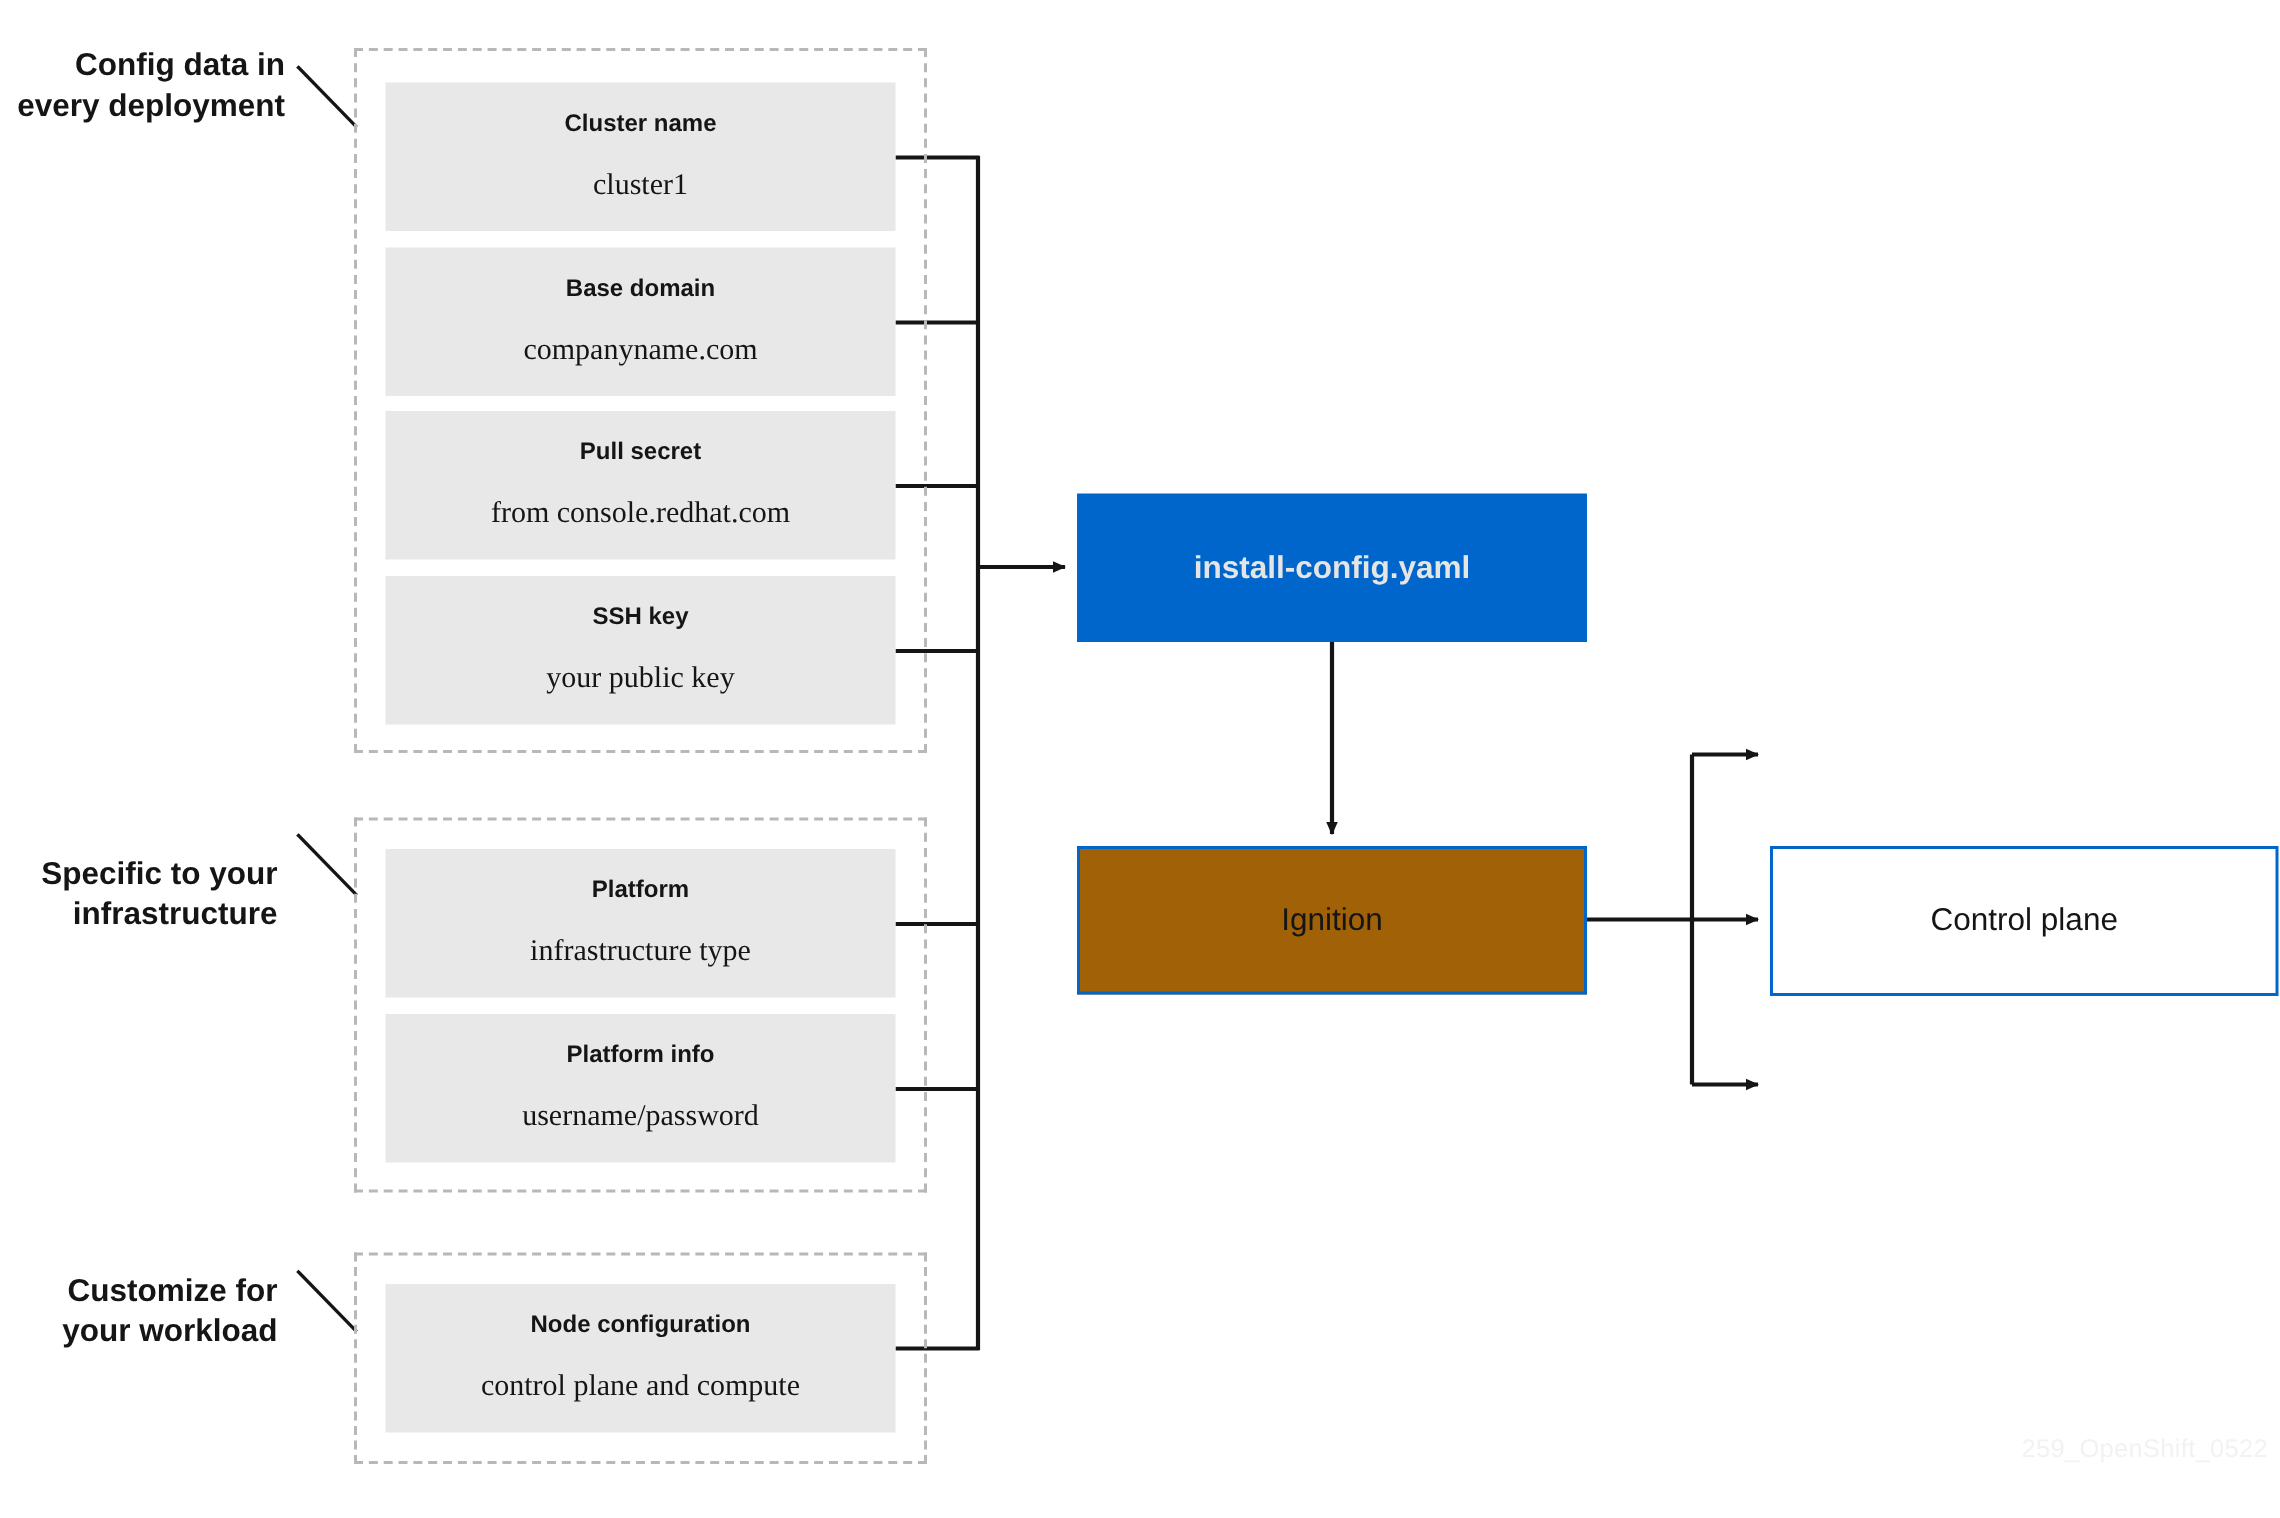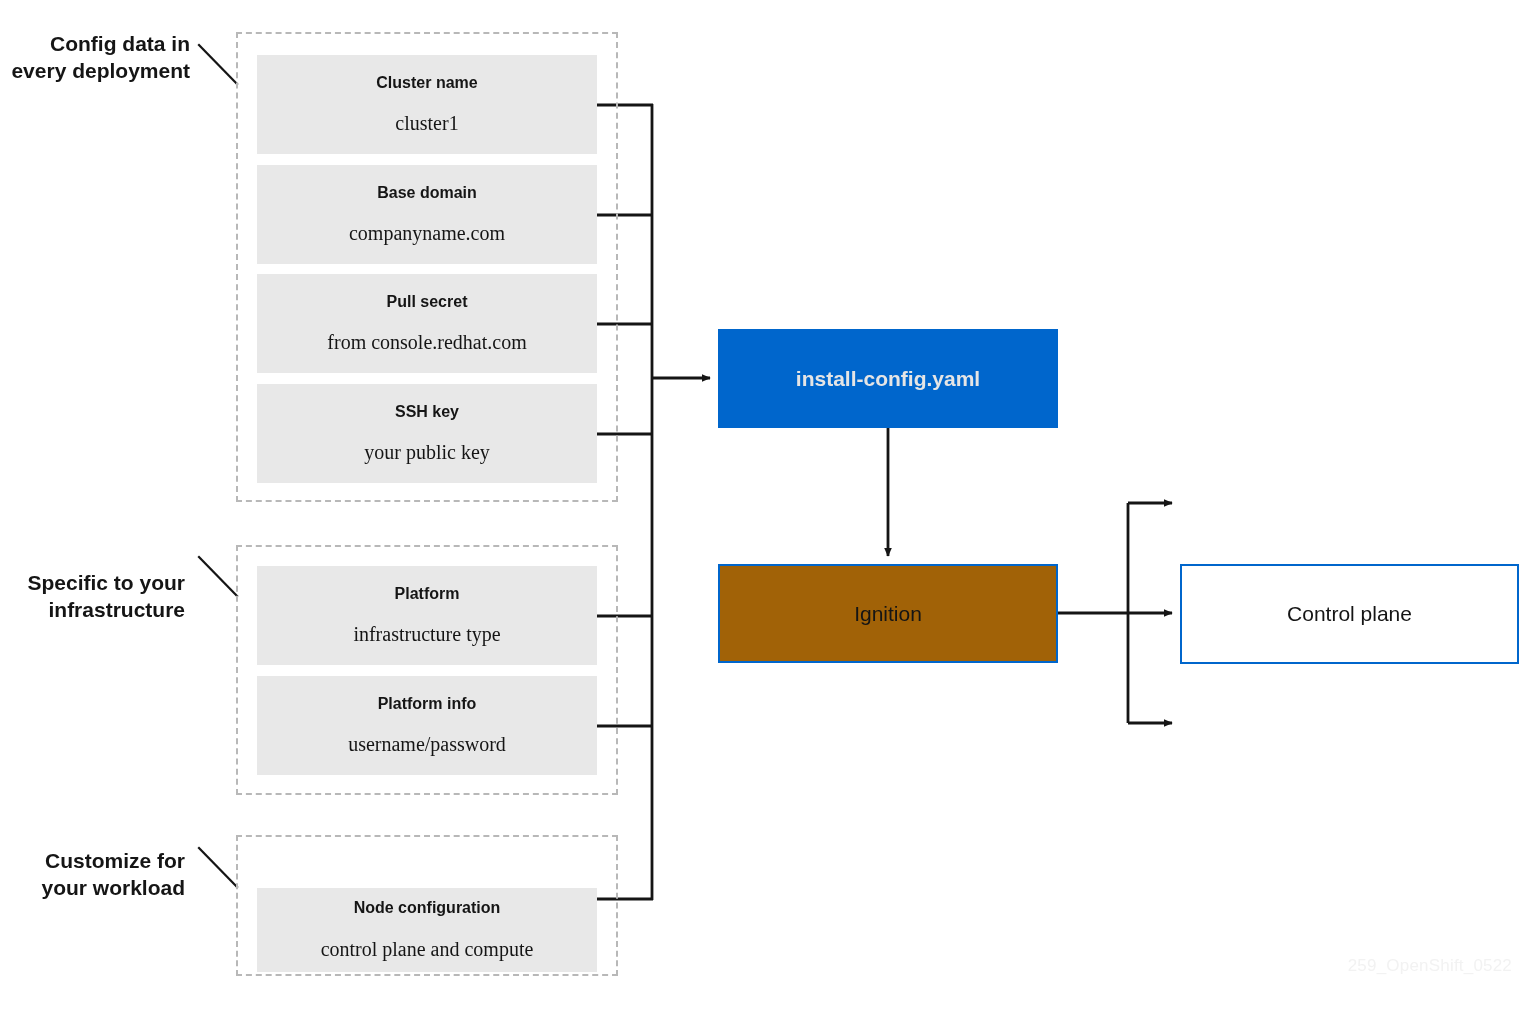--- a/index.html
+++ b/index.html
@@ -61,21 +61,21 @@
     margin-top: 19px;
     font-family: Liberation Serif, serif;
   }
 
   #card-cluster-name  { top: 55px;  height: 99px; }
   #card-base-domain   { top: 165px; height: 99px; }
   #card-pull-secret   { top: 274px; height: 99px; }
   #card-ssh-key       { top: 384px; height: 99px; }
   #card-platform      { top: 566px; height: 99px; }
   #card-platform-info { top: 676px; height: 99px; }
-  #card-node-config   { top: 888px; height: 84px; }
+  #card-node-config   { top: 856px; height: 99px; }
 
   
   .annotation {
     position: absolute;
     font-size: 21px;
     font-weight: bold;
     line-height: 1.30;
     color: #151515;
     text-align: right;
     white-space: pre-line;

